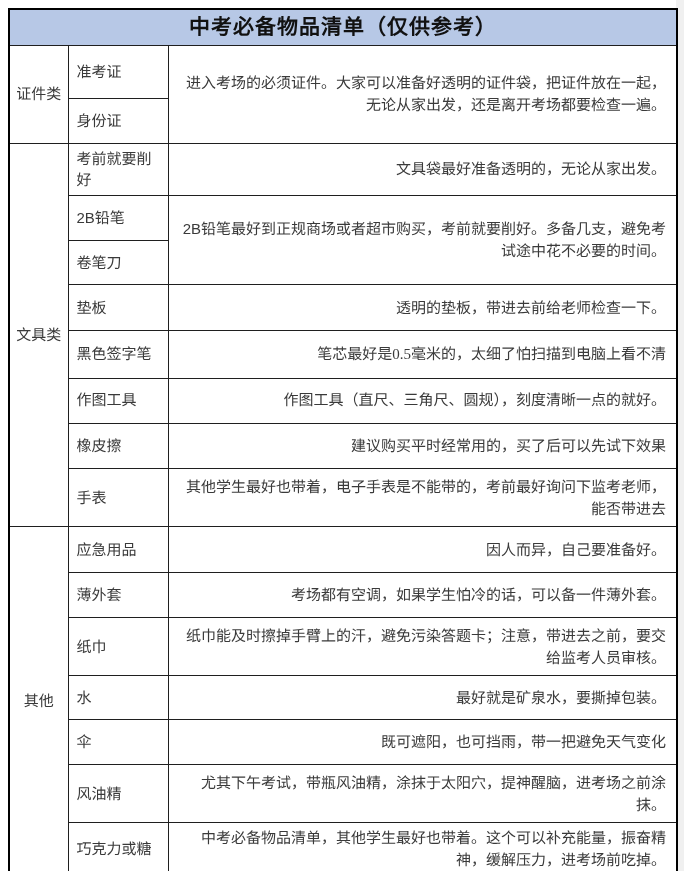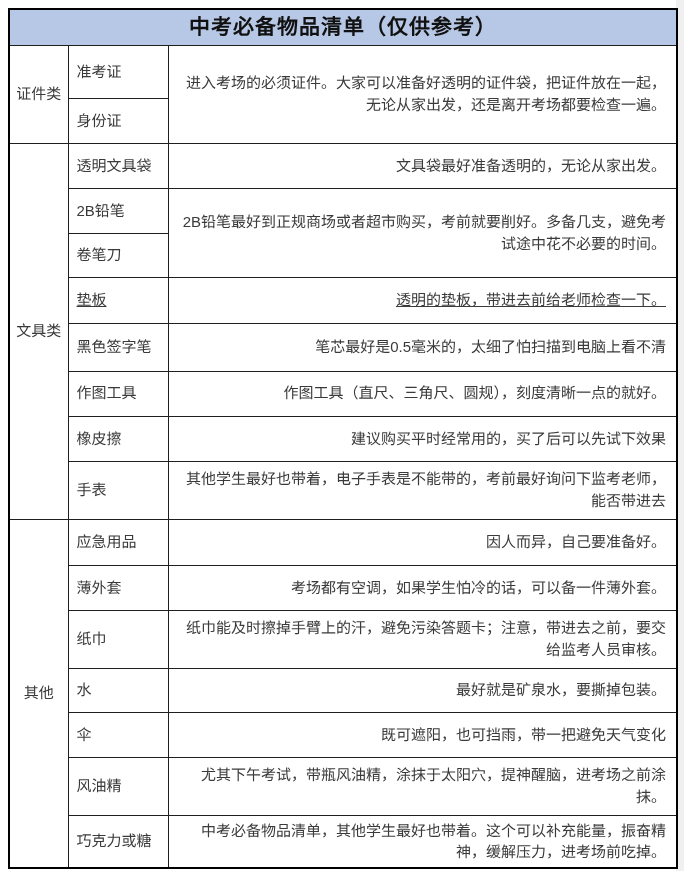--- a/index.html
+++ b/index.html
@@ -76,35 +76,35 @@
         <td class="cat" rowspan="2">证件类</td>
         <td class="item">准考证</td>
         <td class="desc" rowspan="2">进入考场的必须证件。大家可以准备好透明的证件袋，把证件放在一起，无论从家出发，还是离开考场都要检查一遍。</td>
       </tr>
       <tr style="height:45px;">
         <td class="item">身份证</td>
       </tr>
 
       <tr style="height:45px;">
         <td class="cat" rowspan="8">文具类</td>
-        <td class="item">透明文具袋</td>
+        <td class="item">考前就要削好</td>
         <td class="desc">文具袋最好准备透明的，无论从家出发。</td>
       </tr>
       <tr style="height:45px;">
         <td class="item">2B铅笔</td>
         <td class="desc" rowspan="2">2B铅笔最好到正规商场或者超市购买，考前就要削好。多备几支，避免考试途中花不必要的时间。</td>
       </tr>
       <tr style="height:44px;">
         <td class="item">卷笔刀</td>
       </tr>
-      <tr style="height:46px;text-decoration:underline;">
+      <tr style="height:46px;">
         <td class="item">垫板</td>
         <td class="desc">透明的垫板，带进去前给老师检查一下。</td>
       </tr>
-      <tr style="height:48px;">
+      <tr style="height:48px;font-family:Liberation Serif, serif;">
         <td class="item">黑色签字笔</td>
         <td class="desc">笔芯最好是0.5毫米的，太细了怕扫描到电脑上看不清</td>
       </tr>
       <tr style="height:45px;font-family:Liberation Serif, serif;">
         <td class="item">作图工具</td>
         <td class="desc">作图工具（直尺、三角尺、圆规），刻度清晰一点的就好。</td>
       </tr>
       <tr style="height:45px;">
         <td class="item">橡皮擦</td>
         <td class="desc">建议购买平时经常用的，买了后可以先试下效果</td>

